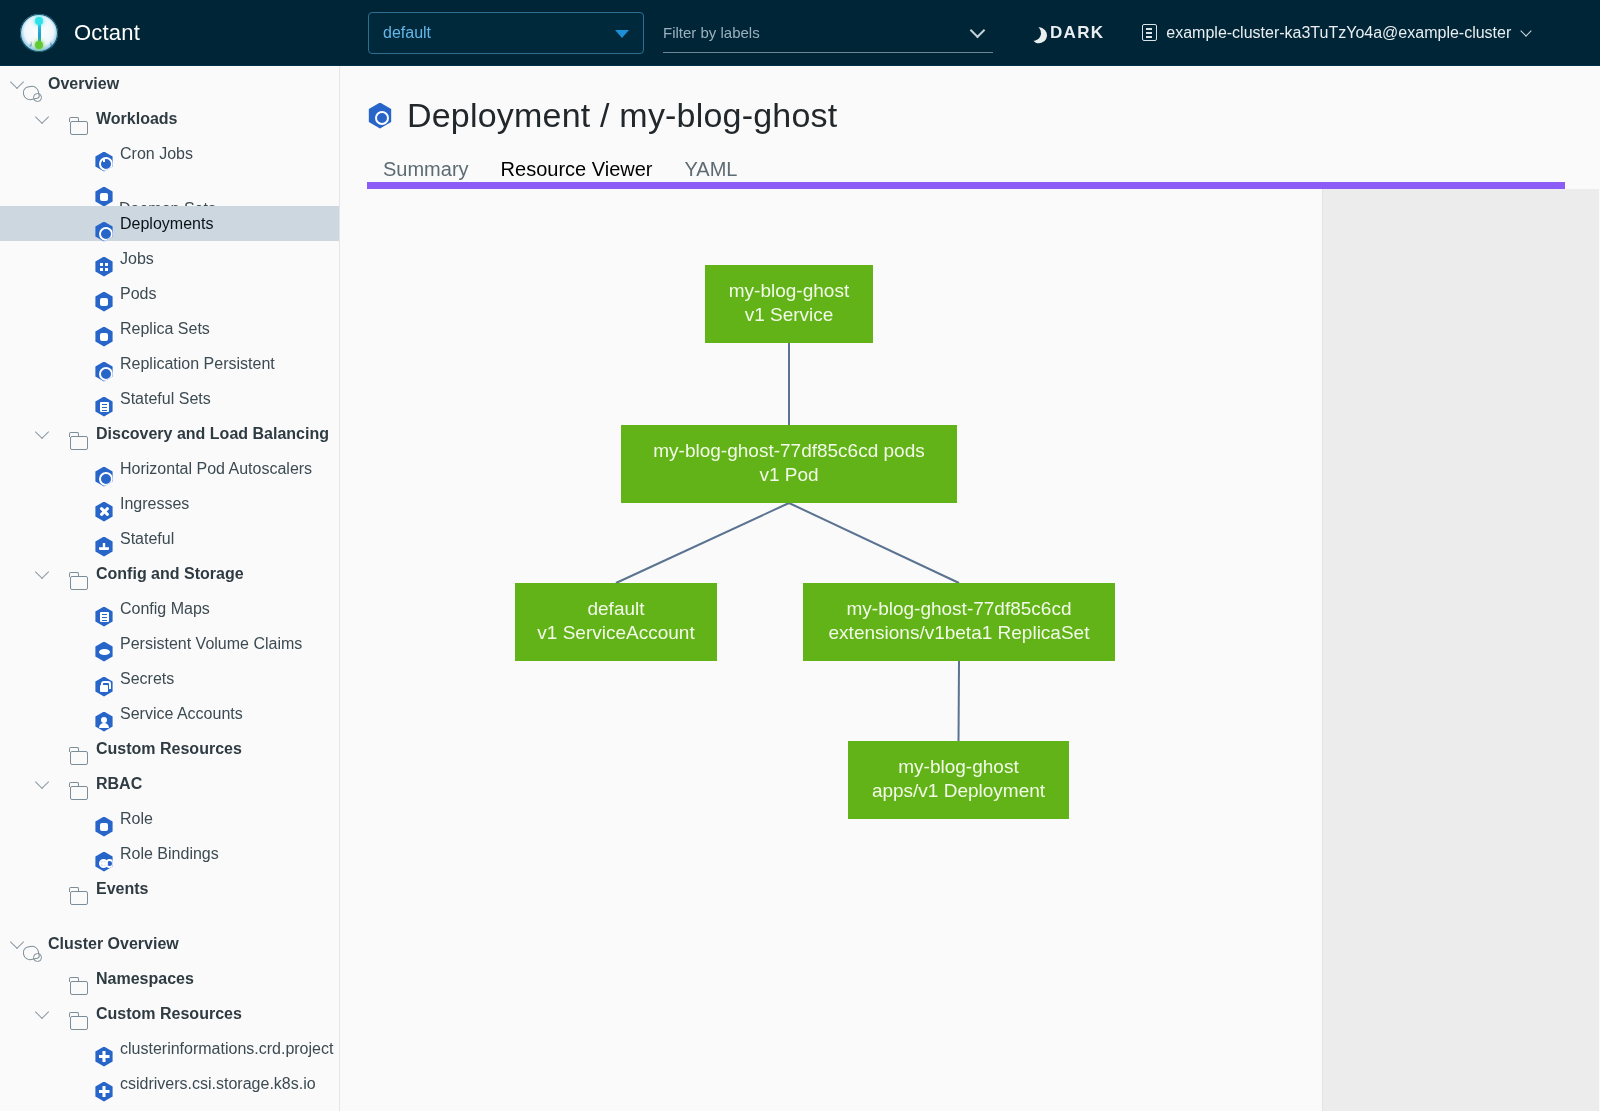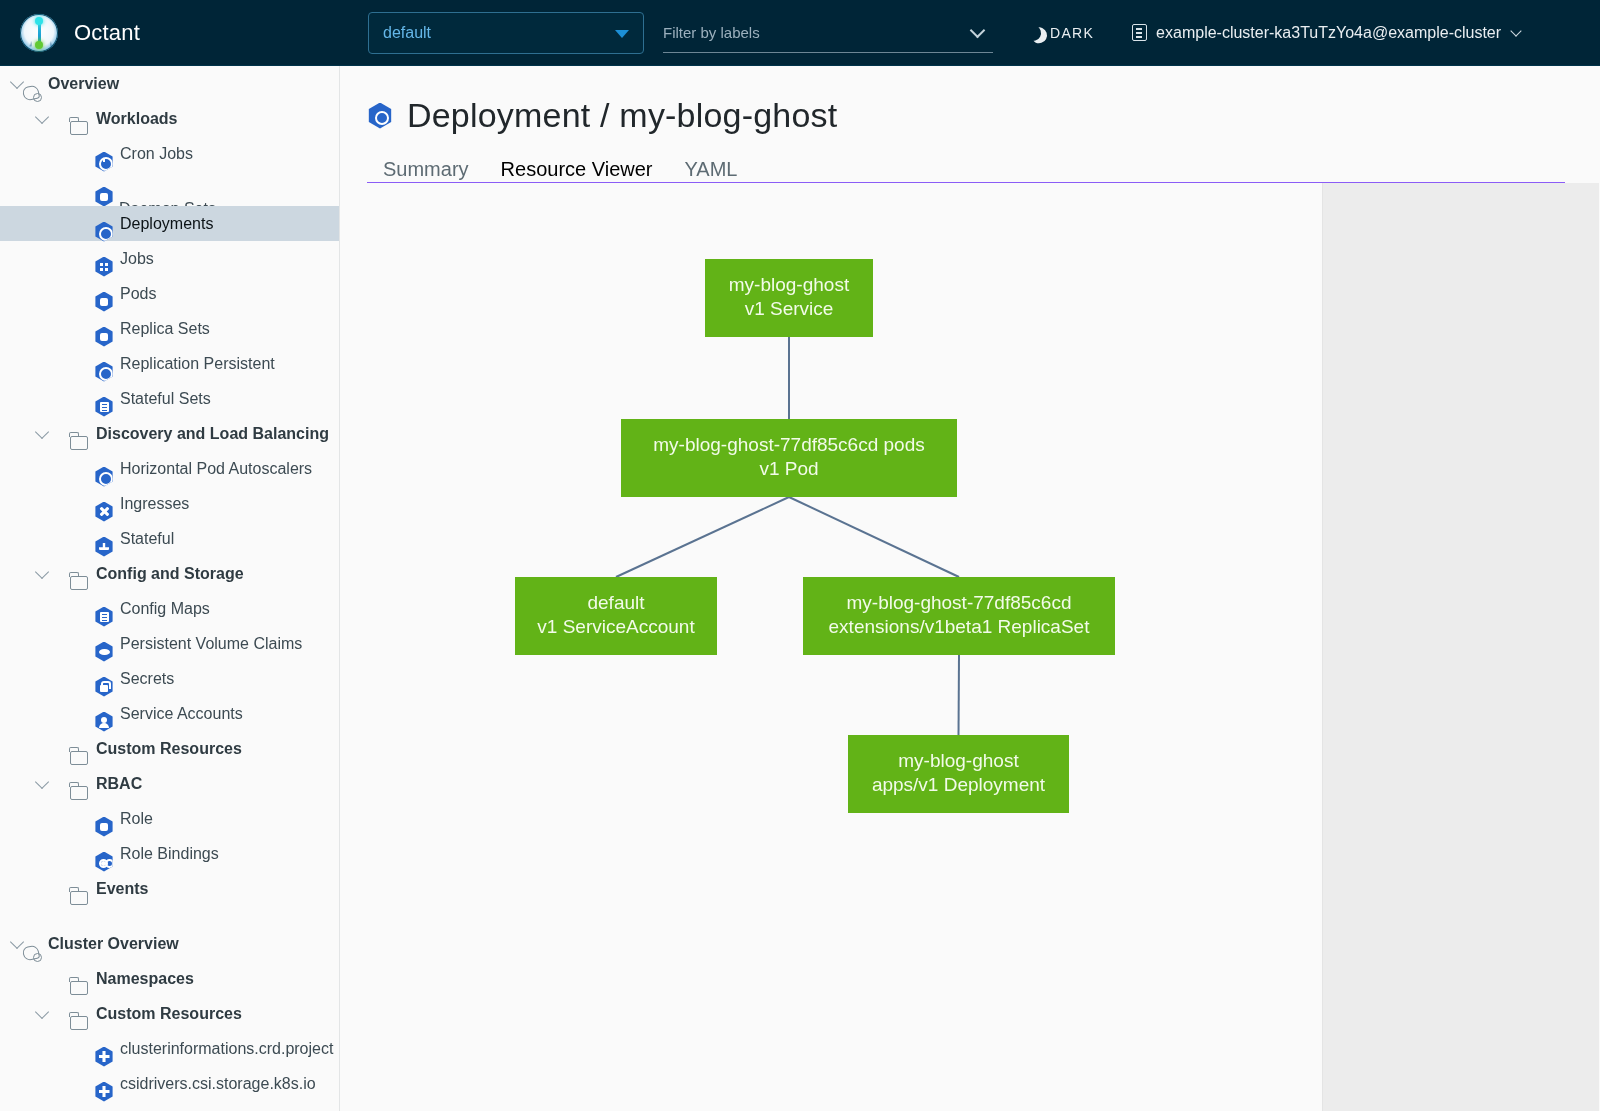--- a/index.html
+++ b/index.html
@@ -66,21 +66,21 @@
   }
   .label-filter .chev {
     position: absolute; right: 10px; top: 12px;
     width: 11px; height: 11px;
     border-right: 2px solid #c3d2da; border-bottom: 2px solid #c3d2da;
     transform: rotate(45deg);
   }
 
   .dark-toggle {
     margin-left: 32px; display: flex; align-items: center; gap: 9px;
-    color: #e9eef1; font-size: 14px; font-weight: 400; letter-spacing: 1.3px;
+    color: #e9eef1; font-size: 17px; font-weight: 700; letter-spacing: 1.3px;
   }
   .moon {
     width: 16px; height: 16px; border-radius: 50%;
     box-shadow: 5px 4px 0 0 #e9eef1; background: transparent;
     transform: rotate(-18deg);
   }
 
   .cluster-chip {
     margin-left: 38px; display: flex; align-items: center; gap: 9px;
     color: #e9eef1; font-size: 16px;
@@ -190,21 +190,21 @@
   .tab {
     font-size: 20px; color: #5d6b73; padding: 0 16px 9px 16px; position: relative; cursor: pointer;
   }
   .tab.active { color: #000000; font-weight: 400; }
   .tab.active::after {
     content: ""; position: absolute; left: 12px; right: 12px; bottom: -1px; height: 3px; background: #1b7fc4;
   }
 
   #viewer {
     position: absolute; left: 26px; top: 116px; width: 1198px; height: 929px;
-    background: #fafafa; border-top: 1px solid #8b5cf6;
+    background: #fafafa; border-top: 7px solid #8b5cf6;
   }
   #side-panel {
     position: absolute; left: 955px; top: 0; width: 277px; height: 929px;
     background: #ececec; border-left: 1px solid #e4e4e4;
   }
 
   svg#graph { position: absolute; left: 0; top: 0; width: 955px; height: 929px; }
   .node-rect { fill: #62b317; }
   .node-label { fill: #f2fbe9; font-family: "Liberation Sans", sans-serif; font-size: 19px; text-anchor: middle; }
   .edge { stroke: #5a7391; stroke-width: 2; fill: none; }

